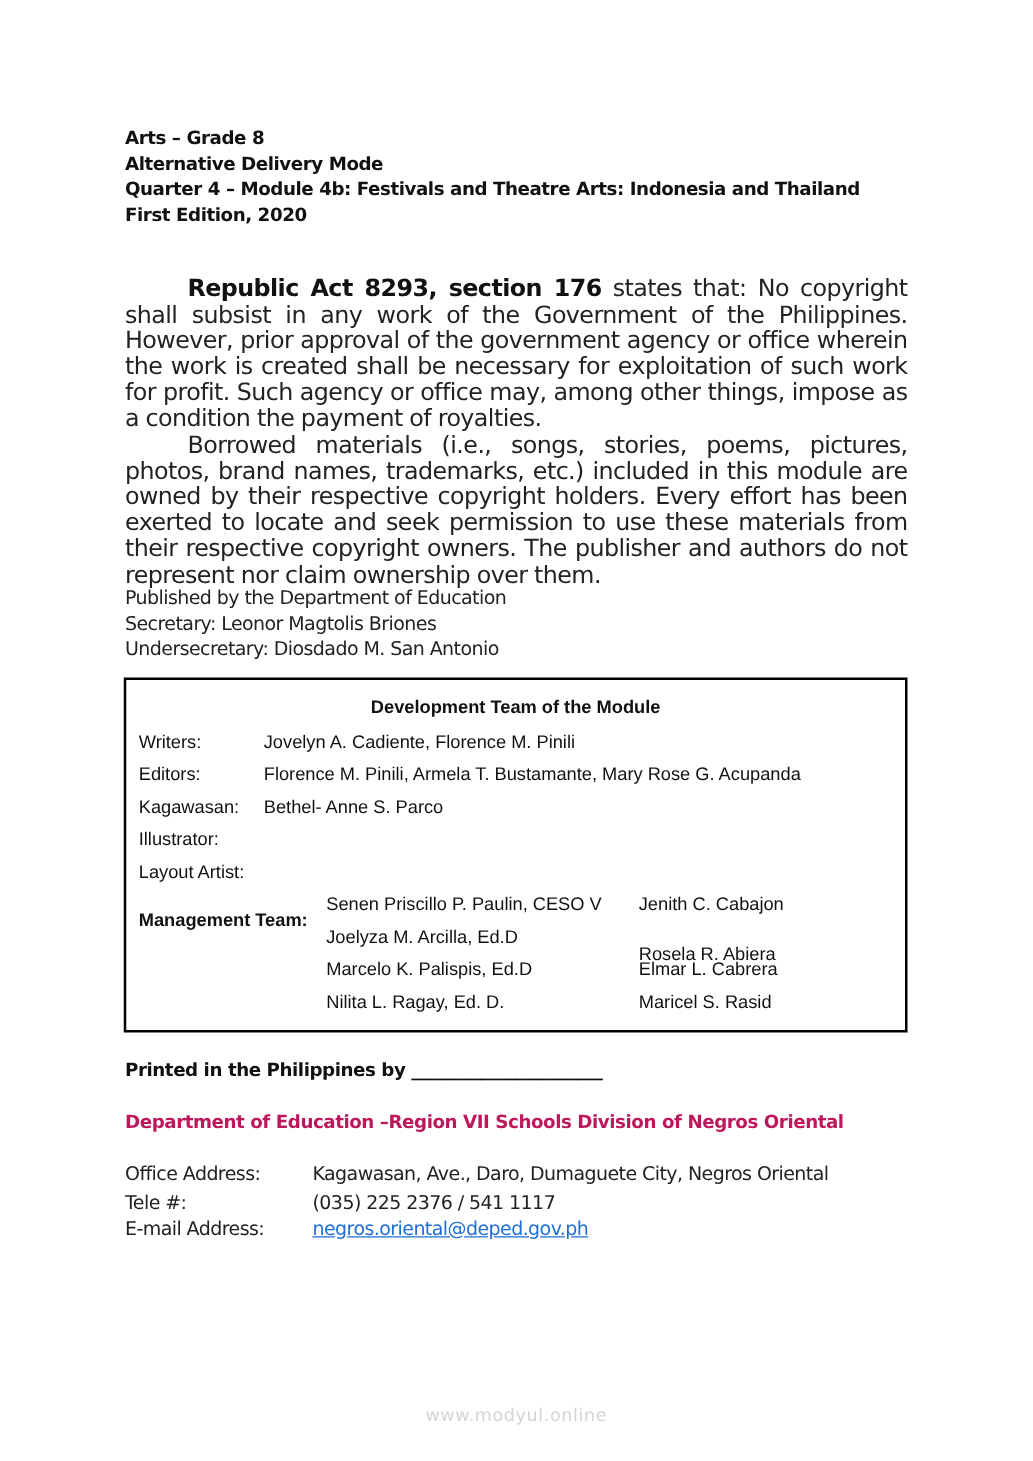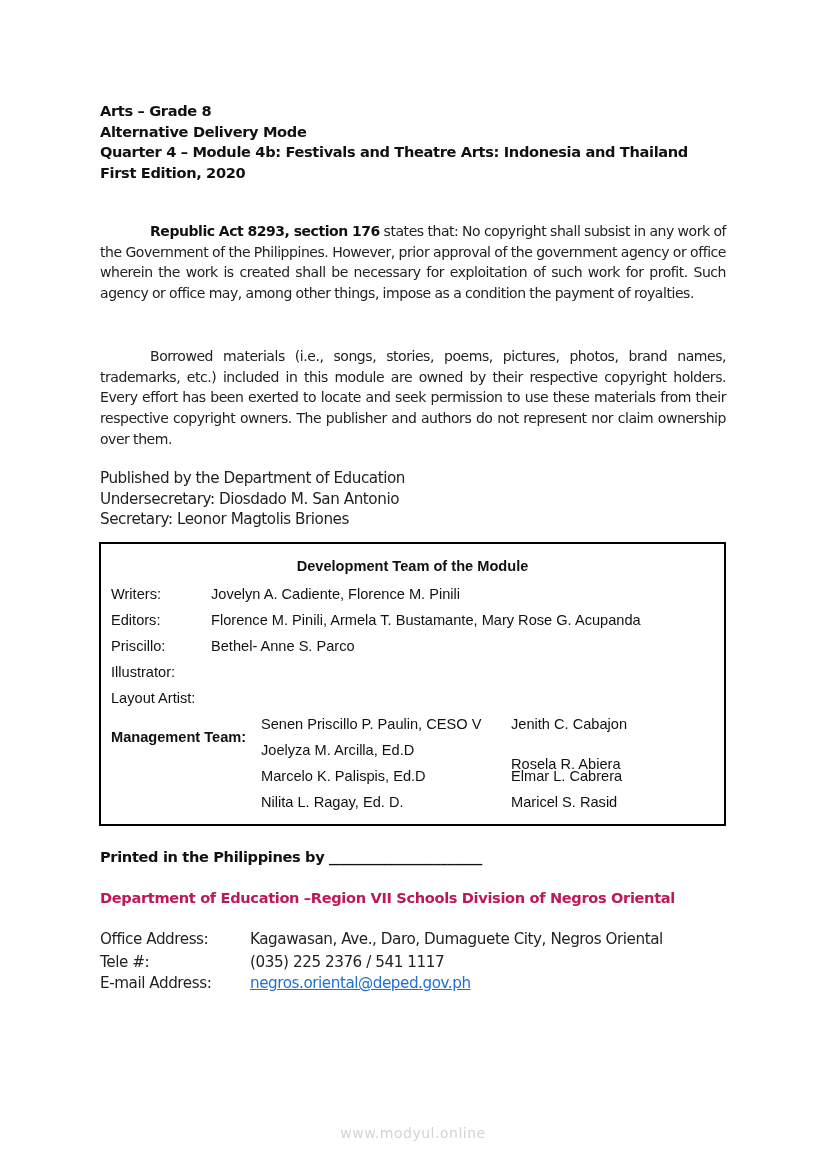--- a/index.html
+++ b/index.html
@@ -29,21 +29,21 @@
       font-size: 14.6px;
       line-height: 20.5px;
       letter-spacing: -0.35px;
       color: #111;
     }
     .header-block div { white-space: nowrap; }
     .para {
       position: absolute;
       left: 100px;
       width: 626px;
-      font-size: 14px;
+      font-size: 19px;
       line-height: 20.7px;
       text-align: justify;
       text-align-last: left;
       color: #222;
       letter-spacing: -0.45px;
       word-spacing: -0.3px;
     }
     .para .indent { display: inline-block; width: 50px; }
     .para b { color: #111; font-weight: bold; }
     #para1 { top: 221px; }
@@ -161,35 +161,35 @@
     <div>Quarter 4 – Module 4b: Festivals and Theatre Arts: Indonesia and Thailand</div>
     <div>First Edition, 2020</div>
   </div>
 
   <div class="para" id="para1"><span class="indent"></span><b>Republic Act 8293, section 176</b><span> states that: No copyright shall subsist in any work of the Government of the Philippines. However, prior approval of the government agency or office wherein the work is created shall be necessary for exploitation of such work for profit. Such agency or office may, among other things, impose as a condition the payment of royalties.</span></div>
 
   <div class="para" id="para2"><span class="indent"></span><span>Borrowed materials (i.e., songs, stories, poems, pictures, photos, brand names, trademarks, etc.) included in this module are owned by their respective copyright holders. Every effort has been exerted to locate and seek permission to use these materials from their respective copyright owners. The publisher and authors do not represent nor claim ownership over them.</span></div>
 
   <div class="pub-block">
     <div>Published by the Department of Education</div>
+    <div>Secretary: Leonor Magtolis Briones</div>
     <div>Undersecretary: Diosdado M. San Antonio</div>
-    <div>Secretary: Leonor Magtolis Briones</div>
   </div>
 
   <div class="team-box">
     <div class="team-title">Development Team of the Module</div>
 
     <div class="team-row" style="top:42px;">
       <span class="lbl">Writers:</span><span class="val">Jovelyn A. Cadiente, Florence M. Pinili</span>
     </div>
     <div class="team-row" style="top:68px;">
       <span class="lbl">Editors:</span><span class="val">Florence M. Pinili, Armela T. Bustamante, Mary Rose G. Acupanda</span>
     </div>
     <div class="team-row" style="top:94px;">
-      <span class="lbl">Priscillo:</span><span class="val">Bethel- Anne S. Parco</span>
+      <span class="lbl">Kagawasan:</span><span class="val">Bethel- Anne S. Parco</span>
     </div>
     <div class="team-row" style="top:120px;">
       <span class="lbl">Illustrator:</span><span class="val"></span>
     </div>
     <div class="team-row" style="top:146px;">
       <span class="lbl" style="width:auto;">Layout Artist:</span><span class="val"></span>
     </div>
 
     <div class="team-row" style="top:172px;margin-top:13px;">
       <span class="mgmt-label">Management Team:</span>

